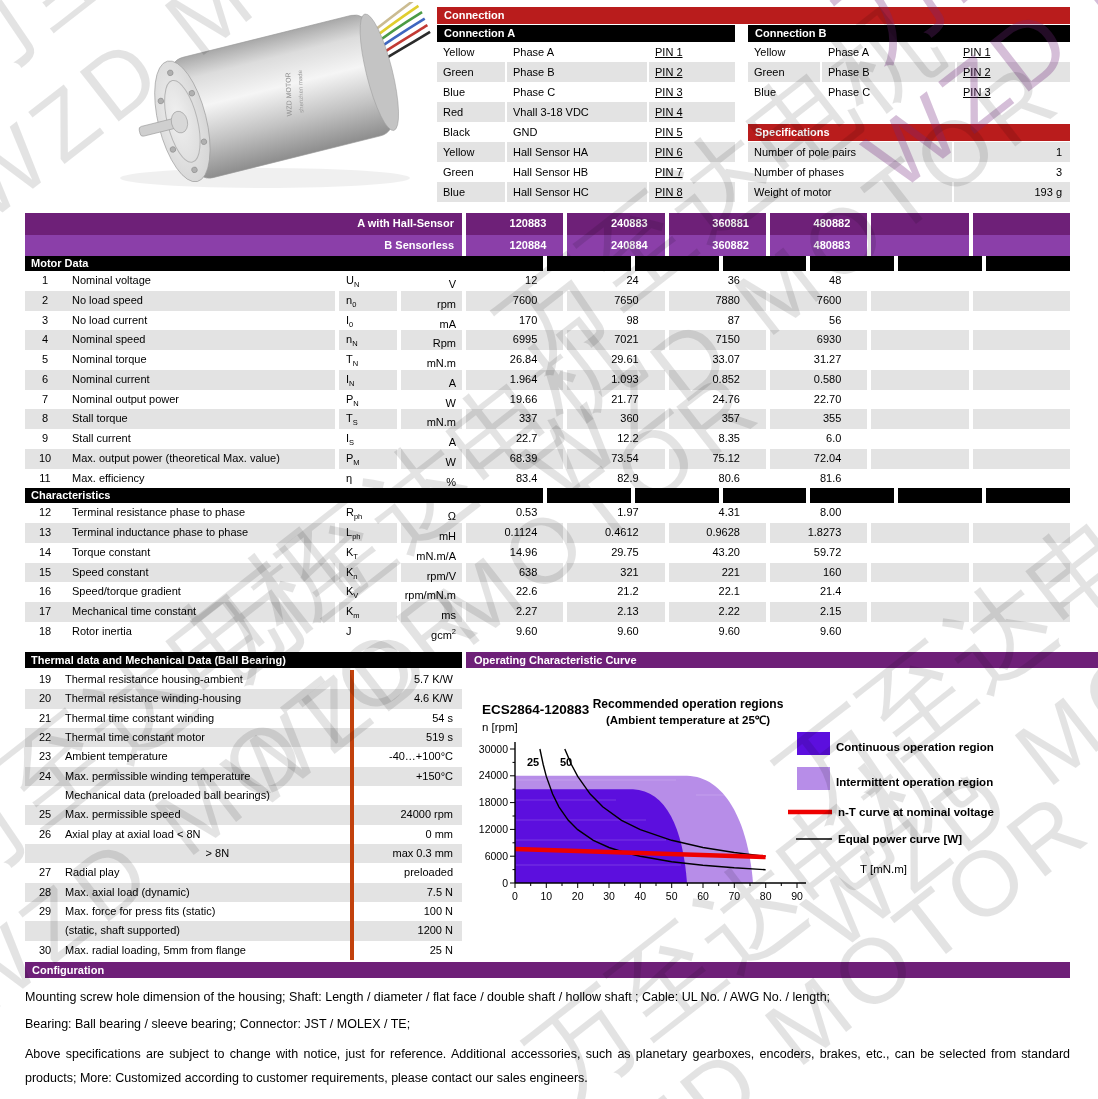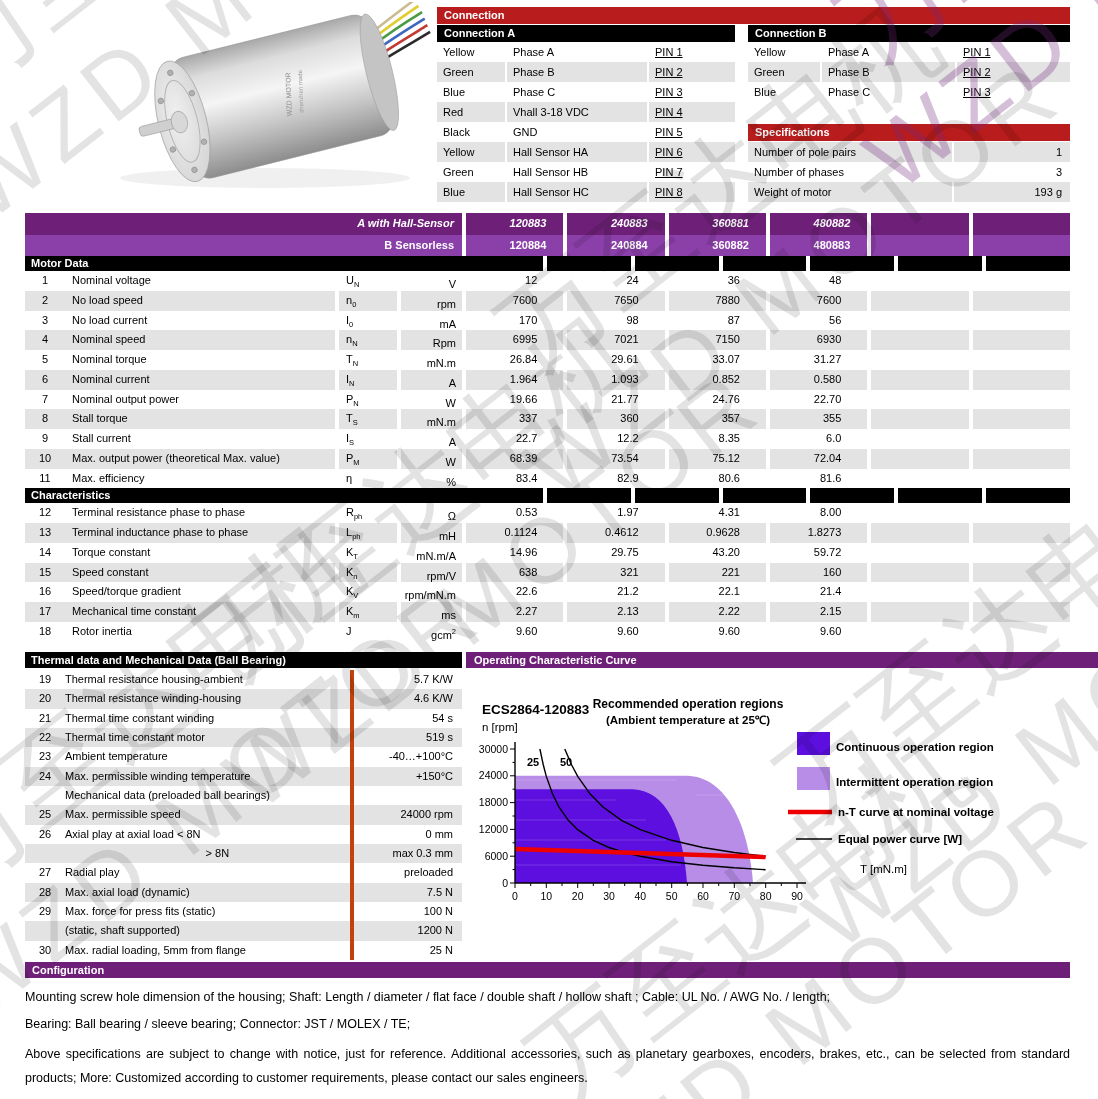--- a/index.html
+++ b/index.html
@@ -46,21 +46,21 @@
   .conn-b .c-signal { width: 135px; }
 
   
   .specs { position: absolute; left: 748px; top: 124px; width: 322px; z-index: 1; }
   .sp-label { flex: 1; padding-left: 6px; }
   .sp-value { width: 118px; text-align: right; padding-right: 8px; border-left: 2px solid #fff; }
 
   
   .mt { position: absolute; left: 25px; top: 213px; width: 1045px; font-size: 11px; z-index: 1; }
   .mt-row { display: flex; }
-  .hdrA { background: #6E2078; font-style: italic; }
+  .hdrA { background: #6E2078; }
   .hdrB { background: #8B3FA9; }
   .hdrA, .hdrB { height: 21.5px; line-height: 21.5px; color: #fff; font-weight: bold; }
   .lblspan { width: 437px; text-align: right; padding-right: 8px; }
   .vc { flex: 1; text-align: right; padding-right: 26px; border-left: 4px solid #fff; }
   .hdrA .vc, .hdrB .vc { padding-right: 17px; }
   .bandrow { height: 15px; line-height: 15px; }
   .blbl { width: 518px; background: #000; color: #fff; font-weight: bold; padding-left: 6px; text-align: left; }
   .bcell { flex: 1; background: #000; border-left: 4px solid #fff; }
   .data { height: 19.75px; line-height: 19.75px; }
   .n  { width: 40px; text-align: center; }

